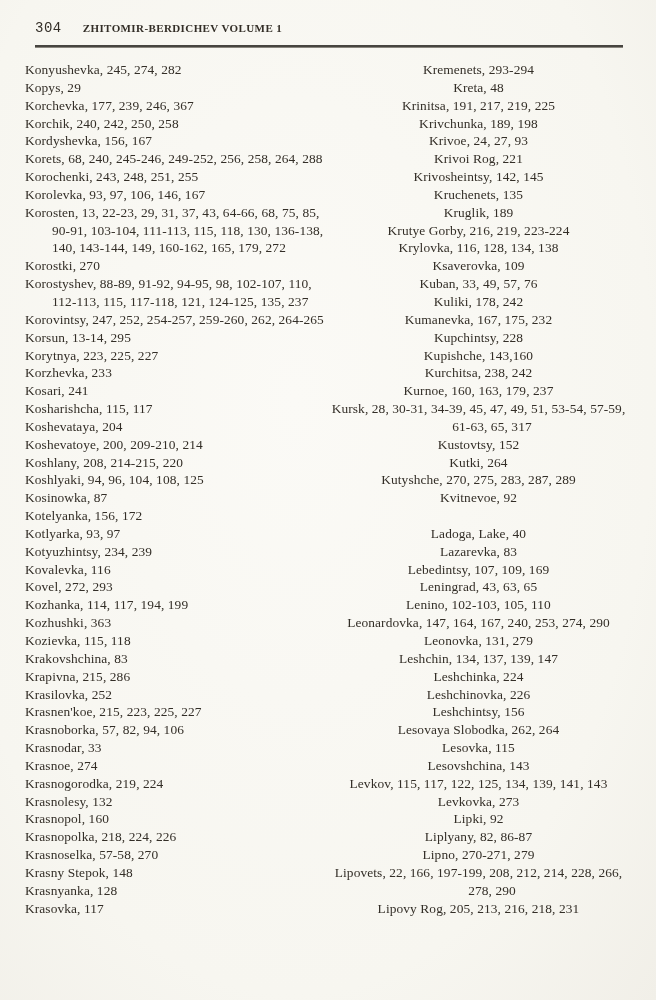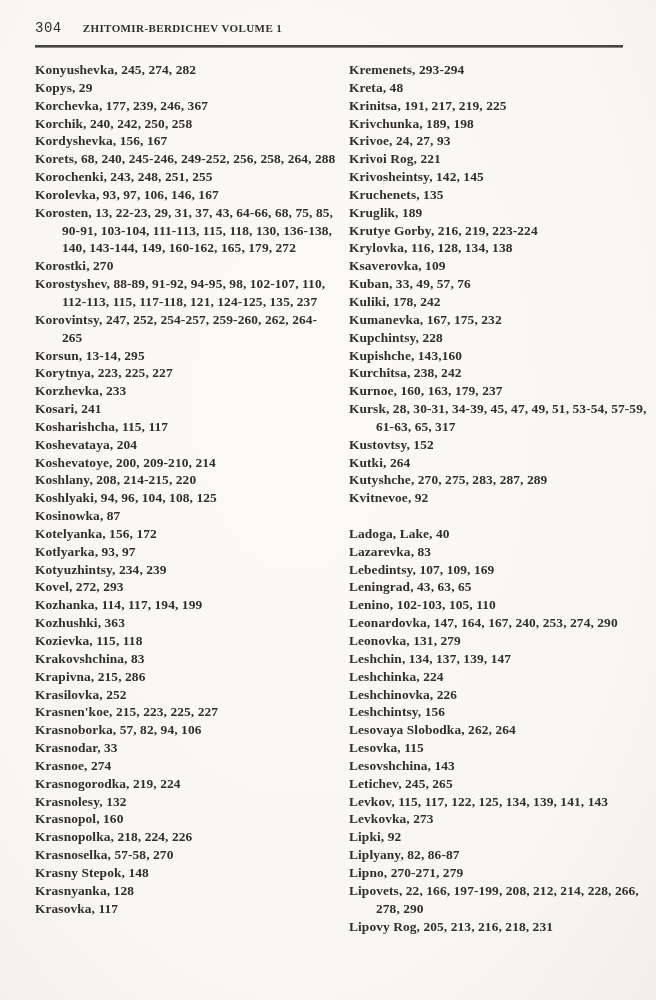--- a/index.html
+++ b/index.html
@@ -32,26 +32,25 @@
     letter-spacing:.4px;
     margin:0;
     display:inline;
   }
   .rule {
     position:absolute; left:35px; right:33px; top:45px;
     height:2px; background:#474540;
     border-bottom:1px solid #8a877f;
   }
   .columns {
-    position:absolute; top:61px; left:35px;
+    position:absolute; top:61px; left:25px;
     display:flex;
-    font-weight:bold;
   }
   .col { width:301px; }
-  .col.right { margin-left:13px; }
+  .col.right { margin-left:2px;text-align:center; }
   .entry {
     font-size:13.4px;
     line-height:17.85px;
     letter-spacing:.1px;
     padding-left:27px;
     text-indent:-27px;
     min-height:17.85px;
   }
   .entry.spacer { height:17.85px; }
 </style>
@@ -84,20 +83,21 @@
         <div class="entry">Kosari, 241</div>
         <div class="entry">Kosharishcha, 115, 117</div>
         <div class="entry">Koshevataya, 204</div>
         <div class="entry">Koshevatoye, 200, 209-210, 214</div>
         <div class="entry">Koshlany, 208, 214-215, 220</div>
         <div class="entry">Koshlyaki, 94, 96, 104, 108, 125</div>
         <div class="entry">Kosinowka, 87</div>
         <div class="entry">Kotelyanka, 156, 172</div>
         <div class="entry">Kotlyarka, 93, 97</div>
         <div class="entry">Kotyuzhintsy, 234, 239</div>
+        <div class="entry">Kovalevka, 116</div>
         <div class="entry">Kovel, 272, 293</div>
         <div class="entry">Kozhanka, 114, 117, 194, 199</div>
         <div class="entry">Kozhushki, 363</div>
         <div class="entry">Kozievka, 115, 118</div>
         <div class="entry">Krakovshchina, 83</div>
         <div class="entry">Krapivna, 215, 286</div>
         <div class="entry">Krasilovka, 252</div>
         <div class="entry">Krasnen'koe, 215, 223, 225, 227</div>
         <div class="entry">Krasnoborka, 57, 82, 94, 106</div>
         <div class="entry">Krasnodar, 33</div>
@@ -144,21 +144,20 @@
         <div class="entry">Lenino, 102-103, 105, 110</div>
         <div class="entry">Leonardovka, 147, 164, 167, 240, 253, 274, 290</div>
         <div class="entry">Leonovka, 131, 279</div>
         <div class="entry">Leshchin, 134, 137, 139, 147</div>
         <div class="entry">Leshchinka, 224</div>
         <div class="entry">Leshchinovka, 226</div>
         <div class="entry">Leshchintsy, 156</div>
         <div class="entry">Lesovaya Slobodka, 262, 264</div>
         <div class="entry">Lesovka, 115</div>
         <div class="entry">Lesovshchina, 143</div>
-        <div class="entry">Letichev, 245, 265</div>
         <div class="entry">Levkov, 115, 117, 122, 125, 134, 139, 141, 143</div>
         <div class="entry">Levkovka, 273</div>
         <div class="entry">Lipki, 92</div>
         <div class="entry">Liplyany, 82, 86-87</div>
         <div class="entry">Lipno, 270-271, 279</div>
         <div class="entry">Lipovets, 22, 166, 197-199, 208, 212, 214, 228, 266, 278, 290</div>
         <div class="entry">Lipovy Rog, 205, 213, 216, 218, 231</div>
       </div>
   </div>
 </div>

